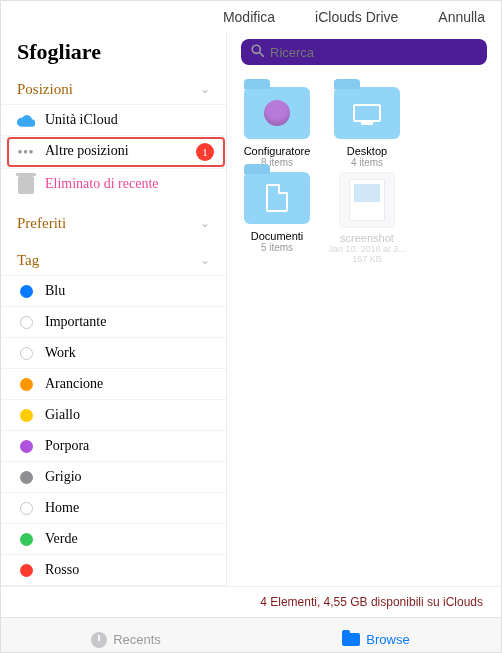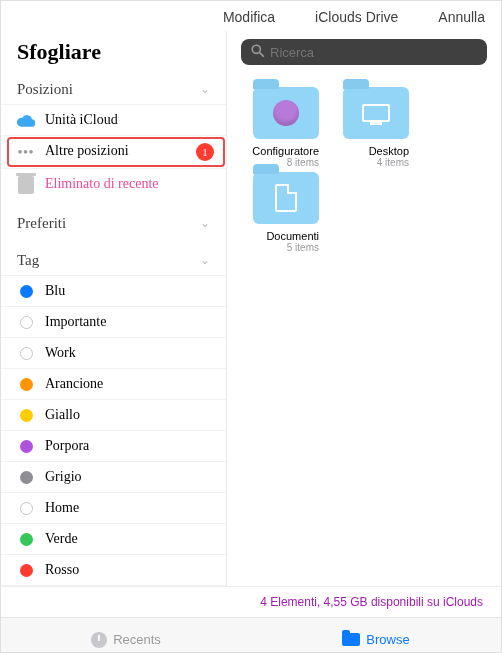--- a/index.html
+++ b/index.html
@@ -30,21 +30,21 @@
   }
   .browse-title {
     font-size: 22px; font-weight: 600;
     padding: 4px 16px 10px 16px;
   }
   .section-header {
     display:flex; align-items:center; justify-content:space-between;
     padding: 6px 16px 6px 16px;
     cursor:pointer;
   }
-  .section-header span:first-child { font-size:15px; color:#404040; }
+  .section-header span:first-child { font-size:15px; color:#a16207; }
   .chev { color:#bbb; font-size:12px; }
   .row {
     display:flex; 
     padding: 7px 12px 7px 16px;
     gap: 10px;
     cursor:pointer;
     border-top: 1px solid #f2f2f2;
   }
   .row:last-child { border-bottom: 1px solid #f2f2f2; }
   .row .label { flex:1; font-size:14px; color:#000; }
@@ -77,38 +77,38 @@
   .tag-ring {
     width:13px;height:13px;border-radius:50%;
     border:1.5px solid #c7c7c7;
   }
   .content {
     flex:1; padding: 4px 0 0 0;
     display:flex; flex-direction:column;
   }
   .search {
     margin: 4px 14px 10px 14px;
-    background:#404040; border-radius:8px;
+    background:#4c1d95; border-radius:8px;
     display:flex; align-items:center; gap:6px;
     padding:5px 10px;
   }
   .search input {
     border:none;background:transparent;outline:none;
     font-size:13px;width:100%; color:#8a8a8e;
   }
   .search-icon { color:#9a9a9e; font-size:13px;}
   .grid {
     padding: 12px 8px;
     display:flex; flex-wrap:wrap;
     gap: 4px 6px;
     align-content:flex-start;
   }
   .item {
     width: 84px;
-    display:flex;flex-direction:column;align-items:flex-end;
+    display:flex;flex-direction:column;align-items:center;
     text-align:center;
   }
   .folder {
     width:66px;height:52px;
     background:#93d5f6;
     border-radius:6px;
     position:relative;
     margin-bottom:6px;
   }
   .folder::before {
@@ -162,21 +162,21 @@
     background:#a8d4f0;
   }
   .dimmed { opacity:0.55; }
   .item-date { font-size:9px;color:#b8b8bc; }
   .item-size { font-size:9px;color:#b8b8bc; }
   .status {
     text-align:right;
     font-size:12px;
     padding: 8px 18px;
     border-top:1px solid #eee;
-    color:#a21caf;
+    color:#7f1d1d;
   }
   .bottombar {
     display:flex; height:44px;
     background:#f7f7f8;
     border-top:1px solid #e5e5e7;
   }
   .bottombar-item {
     flex:1;display:flex;align-items:center;justify-content:center;
     gap:6px;cursor:pointer;font-size:13px;
   }
@@ -337,20 +337,28 @@
           <div class="item-sub">4 items</div>
         </div>
         <div class="item">
           <div class="folder">
             <div class="folder-inner">
               <div class="doc"></div>
             </div>
           </div>
           <div class="item-name">Documenti</div>
           <div class="item-sub">5 items</div>
+        </div>
+        <div class="item dimmed">
+          <div class="file-thumb">
+            <div class="file-thumb-inner"></div>
+          </div>
+          <div class="item-name" style="color: rgb(154, 154, 158);">screenshot</div>
+          <div class="item-date">Jan 10, 2018 at 3...</div>
+          <div class="item-size">167 KB</div>
         </div>
       </div>
   </div>
 </div>
 
 <div class="status">4 Elementi, 4,55 GB disponibili su iClouds</div>
 
 <div class="bottombar">
   <div class="bottombar-item bb-inactive">
     <span class="clock-icon"></span>

